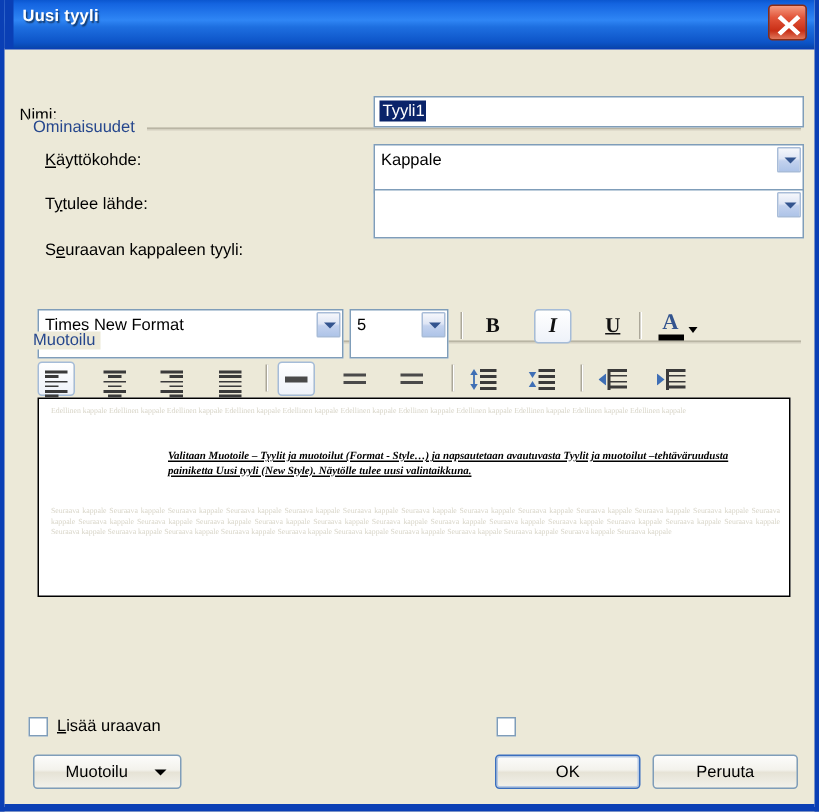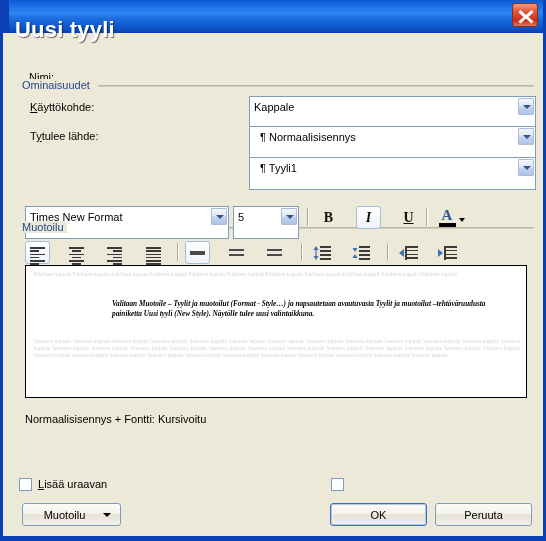--- a/index.html
+++ b/index.html
@@ -8,22 +8,22 @@
     font-family:"Liberation Sans","DejaVu Sans",sans-serif;
     font-size:11px;color:#000;background:#ece9d8;
   }
   .window{position:relative;width:546px;height:541px;box-sizing:border-box;
     background:#ece9d8;border:3px solid #0a3fb5;border-top:none;}
   
   .titlebar{position:relative;height:32px;
     background:linear-gradient(to bottom,#0b57d0 0%,#1464e0 8%,#2f86f5 42%,#1e6fe0 56%,#0d54c8 88%,#0846ad 100%);
     border-bottom:1px solid #0a3fb5;}
   .titlebar-left{position:absolute;left:0;top:0;width:6px;height:32px;background:#0a3fb5;}
-  .title-text{position:absolute;left:12px;top:5px;font-size:22px;font-weight:bold;color:#fff;
-    text-shadow:1px 1px 1px rgba(0,0,0,.55);letter-spacing:.2px;margin-top:12px;}
+  .title-text{position:absolute;left:12px;top:5px;font-size:11px;font-weight:bold;color:#fff;
+    text-shadow:1px 1px 1px rgba(0,0,0,.55);letter-spacing:.2px;}
   .close-btn{position:absolute;right:5px;top:3px;width:26px;height:24px;border-radius:3px;
     border:1px solid #8a2b14;box-sizing:border-box;
     background:linear-gradient(to bottom,#f59a7f 0%,#e2553a 35%,#c92f16 75%,#e0775c 100%);
     cursor:pointer;}
   .close-btn svg{position:absolute;left:4px;top:3px;}
   
   .group{position:absolute;}
   .group-label{position:absolute;font-size:11px;color:#26478d;background:#ece9d8;padding:0 3px;z-index:2;}
   .group-line{position:absolute;height:1px;background:#d4d0c0;border-top:1px solid #b9b5a4;}
   .lbl{position:absolute;font-size:11px;color:#000;white-space:nowrap;}
@@ -94,38 +94,35 @@
         <path d="M3.6 3 L9 8.1 L14.4 3 L16.6 5.2 L11.4 9.9 L16.6 14.6 L14.4 16.6 L9 11.6 L3.6 16.6 L1.4 14.6 L6.6 9.9 L1.4 5.2 Z" fill="#ffffff"></path>
       </svg>
     </div>
   </div>
 
   <div class="group">
     <div class="group-label" style="left:16px;top:46px;">Ominaisuudet</div>
     <div class="group-line" style="left:95px;top:52px;width:436px;"></div>
   </div>
 
-  <div class="lbl" style="left:26px;top:71px;"><span>N</span><u>i</u><span>mi:</span></div>
+  <div class="lbl" style="left:10px;top:71px;"><span>N</span><u>i</u><span>mi:</span></div>
+  <div class="field" style="left:246px;top:64px;width:287px;"><span class="sel">Tyyli1</span></div>
 
   <div class="lbl" style="left:27px;top:101px;"><u>K</u><span>äyttökohde:</span></div>
   <div class="combo" style="left:246px;top:96px;width:287px;">
     <div class="txt">Kappale</div>
     <div class="arrow"></div>
   </div>
 
   <div class="lbl" style="left:27px;top:130px;"><span>T</span><u>y</u><span>tulee lähde:</span></div>
   <div class="combo" style="left:246px;top:126px;width:287px;">
-    <div class="txt" style="left:10px;">¶ Normaalisisennys</div>
     <div class="arrow"></div>
   </div>
 
-  <div class="combo" style="left:246px;top:157px;width:287px;">
-    <div class="txt" style="left:10px;">¶ Tyyli1</div>
-    <div class="arrow"></div>
-  </div>
+  <div class="lbl" style="left:27px;top:161px;"><span>S</span><u>e</u><span>uraavan kappaleen tyyli:</span></div>
 
   <div class="group">
     <div class="group-label" style="left:16px;top:188px;">Muotoilu</div>
     <div class="group-line" style="left:72px;top:194px;width:459px;"></div>
   </div>
 
   <div class="combo" style="left:22px;top:206px;width:204px;">
     <div class="txt">Times New Format</div>
     <div class="arrow"></div>
   </div>
@@ -278,25 +275,24 @@
         </span>
       <svg style="position:absolute;left:0;top:3px;" width="8" height="8" viewBox="0 0 8 8">
           <path d="M0 0 L0 8 L5 4 Z" fill="#3f6fb5"></path>
         </svg>
       <span style="position:absolute;left:6px;top:0;width:1.6px;height:14px;background:#3a3a3a;"></span>
     </span>
   </div>
 
   <div class="preview" style="left:22px;top:265px;width:502px;height:133px;">
     <div class="pv-gray" style="left:8px;top:5px;width:486px;">Edellinen kappale Edellinen kappale Edellinen kappale Edellinen kappale Edellinen kappale Edellinen kappale Edellinen kappale Edellinen kappale Edellinen kappale Edellinen kappale Edellinen kappale</div>
-    <div class="pv-main" style="left:86px;top:33px;width:388px;">Valitaan Muotoile – Tyylit ja muotoilut (Format - Style…) ja napsautetaan avautuvasta Tyylit ja muotoilut –tehtäväruudusta painiketta Uusi tyyli (New Style). Näytölle tulee uusi valintaikkuna.</div>
+    <div class="pv-main" style="left:86px;top:33px;width:388px;text-decoration:underline;">Valitaan Muotoile – Tyylit ja muotoilut (Format - Style…) ja napsautetaan avautuvasta Tyylit ja muotoilut –tehtäväruudusta painiketta Uusi tyyli (New Style). Näytölle tulee uusi valintaikkuna.</div>
     <div class="pv-gray" style="left:8px;top:72px;width:486px;">Seuraava kappale Seuraava kappale Seuraava kappale Seuraava kappale Seuraava kappale Seuraava kappale Seuraava kappale Seuraava kappale Seuraava kappale Seuraava kappale Seuraava kappale Seuraava kappale Seuraava kappale Seuraava kappale Seuraava kappale Seuraava kappale Seuraava kappale Seuraava kappale Seuraava kappale Seuraava kappale Seuraava kappale Seuraava kappale Seuraava kappale Seuraava kappale Seuraava kappale Seuraava kappale Seuraava kappale Seuraava kappale Seuraava kappale Seuraava kappale Seuraava kappale Seuraava kappale Seuraava kappale Seuraava kappale Seuraava kappale Seuraava kappale</div>
   </div>
 
-  <div class="desc" style="left:22px;top:413px;">Normaalisisennys + Fontti: Kursivoitu</div>
 
   <div class="cbx" style="left:16px;top:478px;"></div>
   <div class="cbx-lbl" style="left:35px;top:478px;"><span></span><u>L</u><span>isää uraavan</span></div>
 
   <div class="cbx" style="left:328px;top:478px;"></div>
 
   <div class="btn" style="left:19px;top:503px;width:99px;padding-right:14px;">
     <span>Muotoilu</span>
     <span class="caret"></span>
   </div>

